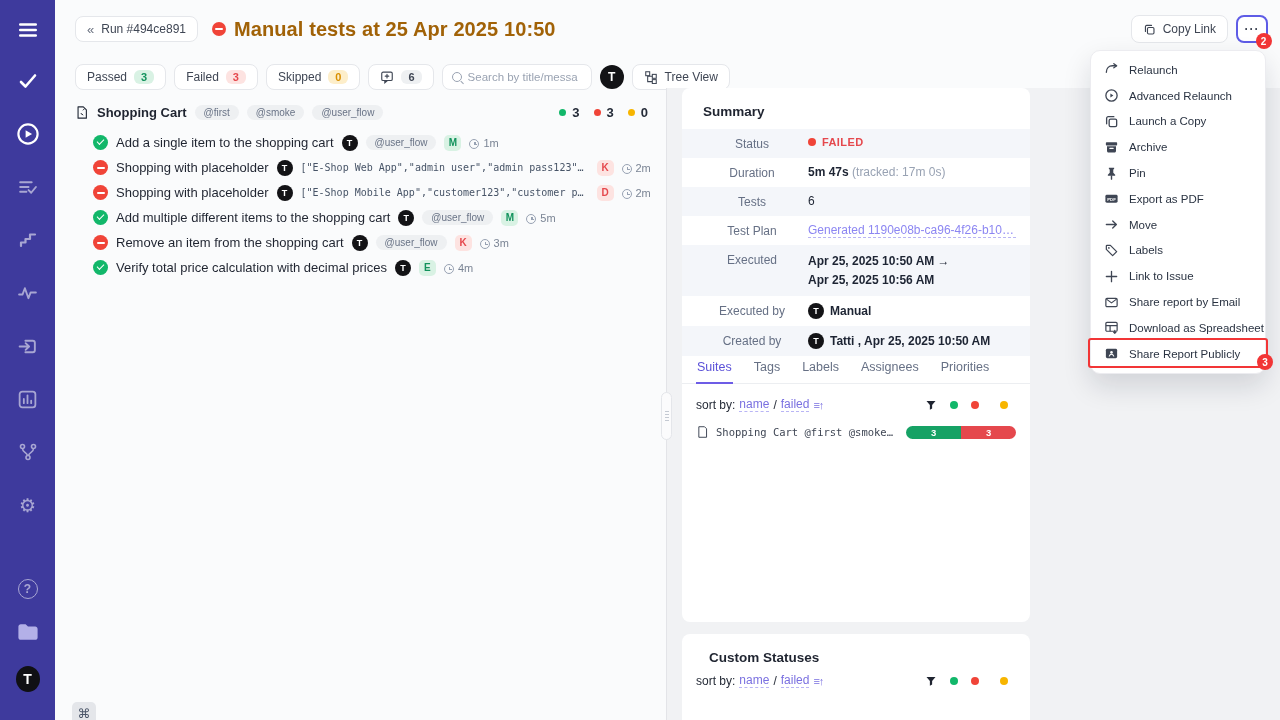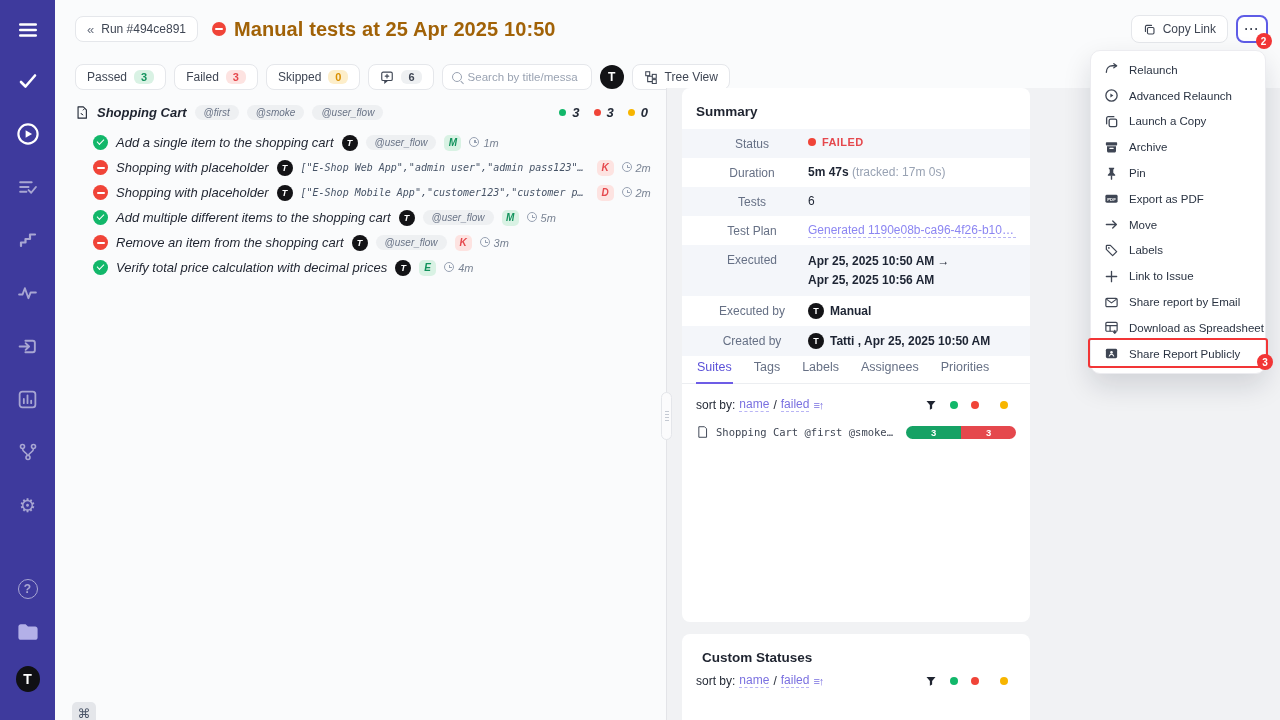--- a/index.html
+++ b/index.html
@@ -38,53 +38,53 @@
   .bg-yellow { background:#fdeeca; color:#d98f00; }
   .bg-gray { background:#eef0f2; color:#3f4654; }
   .search-box { width:150px; height:26px; background:#fff; border:1px solid #e5e7eb; border-radius:8px; display:flex; align-items:center; gap:6px; padding:0 9px; }
   .search-box input { border:none; outline:none; width:110px; font-size:11.5px; color:#3f4654; background:transparent; font-family:"Liberation Sans", sans-serif; }
   .search-box input::placeholder { color:#9aa3b2; }
   .mag { width:10px; height:10px; border:1.4px solid #9aa3b2; border-radius:50%; position:relative; flex:none; }
   .mag::after { content:""; position:absolute; width:4px; height:1.4px; background:#9aa3b2; transform:rotate(45deg); left:7px; top:9px; }
   .mini-avatar { width:24px; height:24px; border-radius:50%; background:#131316; color:#fff; font-size:12px; font-weight:bold; display:flex; align-items:center; justify-content:center; cursor:pointer; }
 
   
-  .left-pane { position:absolute; left:75px; top:102px; width:585px;font-style:italic; }
+  .left-pane { position:absolute; left:75px; top:102px; width:585px; }
   .suite-row { display:flex; align-items:center; gap:8px; height:20px; cursor:pointer; }
   .suite-name { font-size:13px; font-weight:700; color:#1f2430; }
   .tag-pill { background:#eef0f2; color:#697386; border-radius:10px; padding:2px 9px; font-size:10px; }
   .suite-counts { margin-left:auto; display:flex; align-items:center; gap:6px; font-size:13px; font-weight:600; color:#242b38; padding-right:4px; }
   .cdot { width:7px; height:7px; border-radius:50%; display:inline-block; }
   .cdot + span { margin-right:8px; }
   .dot-green { background:#12b76a; } .dot-red { background:#f04438; } .dot-yellow { background:#f7b500; }
   .test-row { display:flex; align-items:center; gap:8px; height:25px; margin-left:18px; cursor:pointer; }
   .st-ic { width:15px; height:15px; border-radius:50%; position:relative; flex:none; }
   .st-pass { background:#12b76a; }
   .st-pass::after { content:""; position:absolute; left:4px; top:4px; width:6px; height:3px; border-left:1.6px solid #fff; border-bottom:1.6px solid #fff; transform:rotate(-45deg); }
   .st-fail { background:#f04438; }
   .st-fail::after { content:""; position:absolute; left:3.5px; top:6.5px; width:8px; height:2px; background:#fff; border-radius:1px; }
   .t-title { font-size:13px; color:#1f2430; }
   .t-avatar { width:16px; height:16px; border-radius:50%; background:#131316; color:#fff; font-size:9px; font-weight:bold; display:flex; align-items:center; justify-content:center; flex:none; }
   .mono-data { font-family:"DejaVu Sans Mono", monospace; font-size:10px; color:#475467; white-space:nowrap; overflow:hidden; text-overflow:ellipsis; max-width:288px; }
   .letter-badge { border-radius:5px; min-width:17px; height:16px; padding:0 4px; font-size:10px; font-weight:700; display:flex; align-items:center; justify-content:center; }
-  .dur { display:flex; align-items:flex-start; gap:4px; font-size:11px; color:#7a8494; }
+  .dur { display:flex; align-items:flex-end; gap:4px; font-size:11px; color:#7a8494; }
   .clk { width:10px; height:10px; border:1.2px solid #98a2b3; border-radius:50%; position:relative; }
   .clk::after { content:""; position:absolute; left:4px; top:2px; width:1.2px; height:3px; background:#98a2b3; }
   .clk::before { content:""; position:absolute; left:4px; top:4.4px; width:3px; height:1.2px; background:#98a2b3; }
 
   
   .divider { position:absolute; left:666px; top:88px; width:1px; height:632px; background:#e3e4e8; }
   .right-bg { position:absolute; left:667px; top:88px; width:613px; height:632px; background:#f1f2f4; }
   .splitter { position:absolute; left:661px; top:392px; width:11px; height:48px; background:#fbfbfc; border:1px solid #e4e6ea; border-radius:6px; cursor:col-resize; display:flex; flex-direction:column; align-items:center; justify-content:center; gap:2px; z-index:3; }
   .splitter i { width:4px; height:1px; background:#c4c9d2; display:block; }
 
   .card { position:absolute; background:#fff; border-radius:8px; }
   .card-summary { left:682px; top:88px; width:348px; height:534px; }
   .card-custom { left:682px; top:634px; width:348px; height:110px; }
-  .sec-title { font-size:13.5px; font-weight:700; color:#1f2430; }
+  .sec-title { font-size:13.5px; font-weight:700; color:#1f2430;margin-left:7px; }
   .summary-title { padding:16px 14px 10px; }
   .s-row { display:flex; font-size:12px; padding:7px 14px; align-items:flex-start; }
   .s-row.alt { background:#f4f6fa; }
   .s-label { width:112px; color:#667085; flex:none; padding-top:1px;text-align:center; }
   .s-val { color:#1d2433; }
   .status-failed { color:#e5484d; font-weight:700; font-size:11px; letter-spacing:.4px; display:flex; align-items:center; gap:6px; }
   .status-failed .cdot { width:8px; height:8px; }
   .tracked { color:#98a2b3; font-weight:400; }
   .plan-link { color:#8c86f2; border-bottom:1px dashed #b9b5f5; cursor:pointer; white-space:nowrap; display:inline-block; max-width:218px; overflow:hidden; text-overflow:ellipsis; }
   .exec-lines { line-height:1.55; font-weight:600; }

